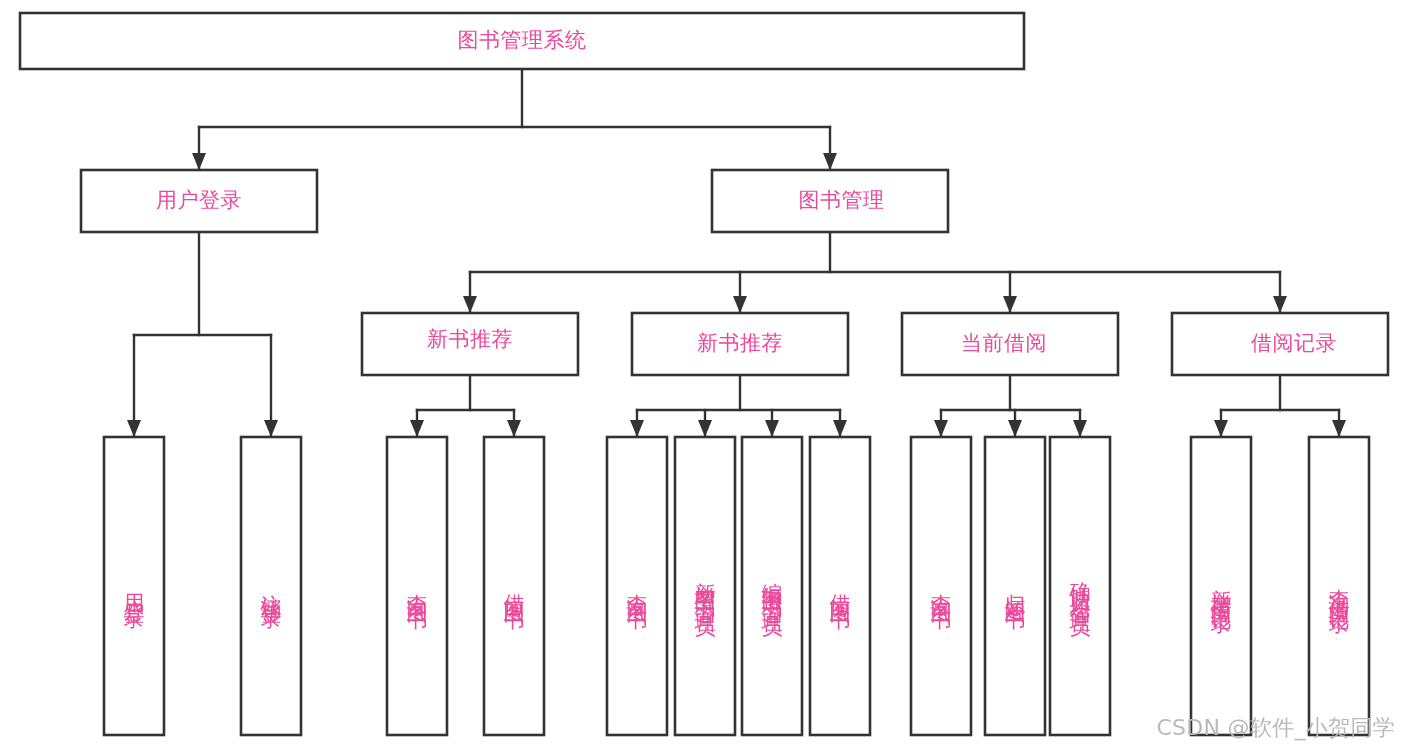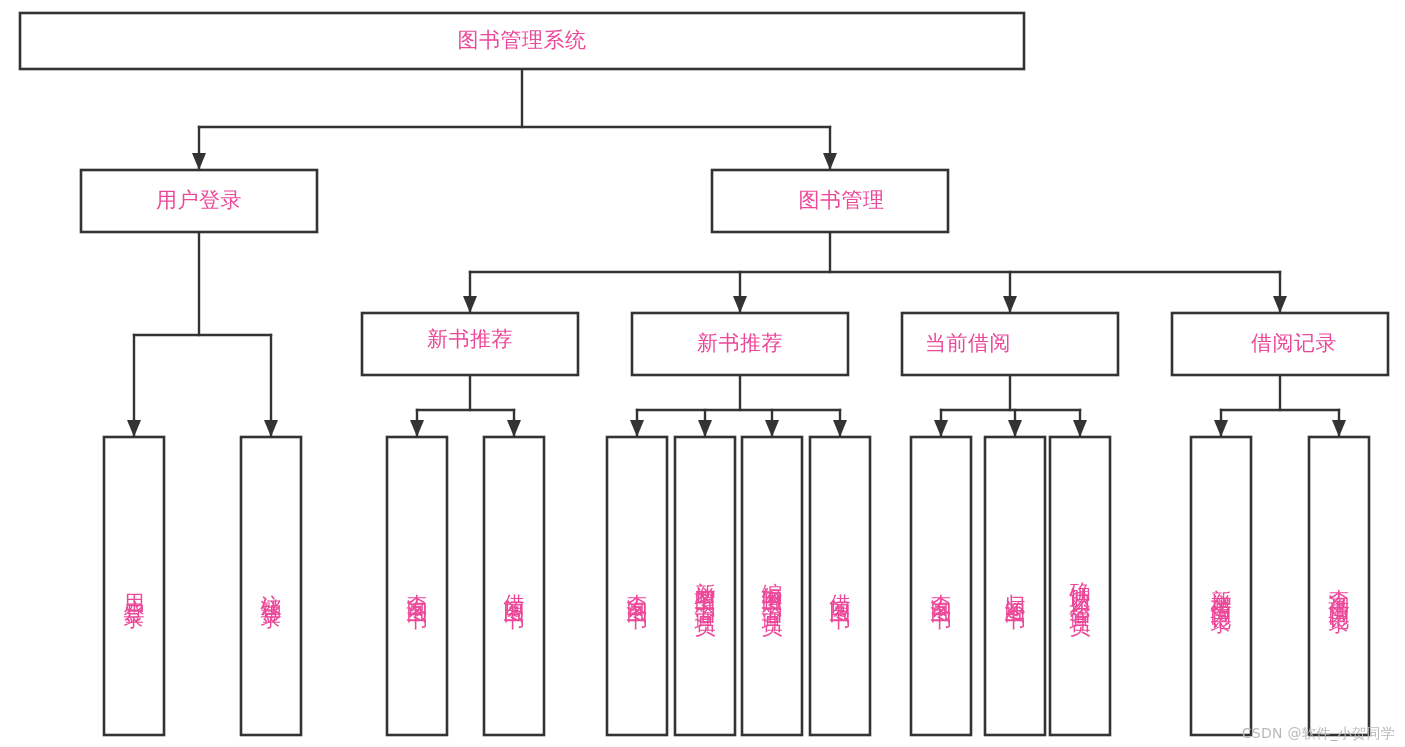--- a/index.html
+++ b/index.html
@@ -64,21 +64,21 @@
     text-orientation: upright;
     font-size: 21px;
     letter-spacing: 5px;
     line-height: 1.05;
     padding-top: 2px;
   }
   .watermark {
     position: absolute;
     right: 10px;
     bottom: 4px;
-    font-size: 14px;
+    font-size: 22px;
     color: #b9b9b9;
     font-family: "DejaVu Sans", "Liberation Sans", sans-serif;
     white-space: pre;
     letter-spacing: 0.3px;
   }
 </style>
 </head>
 <body>
 
 <div id="diagram-root">
@@ -161,21 +161,21 @@
         <rect class="node-rect" x="1309" y="437" width="60" height="298"></rect>
       </g>
   </svg>
 
   <div id="label-layer">
       <div class="node-label horiz" style="left: 20px; top: 13px; width: 1004px; height: 56px;">图书管理系统</div>
       <div class="node-label horiz" style="left: 81px; top: 170px; width: 236px; height: 62px;">用户登录</div>
       <div class="node-label horiz" style="left: 712px; top: 170px; width: 236px; height: 62px; padding-left: 23px;">图书管理</div>
       <div class="node-label horiz" style="left: 362px; top: 313px; width: 216px; height: 54px;">新书推荐</div>
       <div class="node-label horiz" style="left: 632px; top: 313px; width: 216px; height: 62px;">新书推荐</div>
-      <div class="node-label horiz" style="left: 866px; top: 313px; width: 204px; height: 62px; text-align: center;">当前借阅</div>
+      <div class="node-label horiz" style="left: 902px; top: 313px; width: 204px; height: 62px; text-align: center;">当前借阅</div>
       <div class="node-label horiz" style="left: 1172px; top: 313px; width: 244px; height: 62px;">借阅记录</div>
       <div class="node-label vert" style="left: 104px; top: 437px; width: 60px; height: 298px;">用户登录</div>
       <div class="node-label vert" style="left: 241px; top: 437px; width: 60px; height: 298px;">注销登录</div>
       <div class="node-label vert" style="left: 387px; top: 437px; width: 60px; height: 298px;">查询图书</div>
       <div class="node-label vert" style="left: 484px; top: 437px; width: 60px; height: 298px;">借阅图书</div>
       <div class="node-label vert" style="left: 607px; top: 437px; width: 60px; height: 298px;">查询图书</div>
       <div class="node-label vert" style="left: 675px; top: 437px; width: 60px; height: 298px;">新增图书（管理员）</div>
       <div class="node-label vert" style="left: 742px; top: 437px; width: 60px; height: 298px;">编辑图书（管理员）</div>
       <div class="node-label vert" style="left: 810px; top: 437px; width: 60px; height: 298px;">借阅图书</div>
       <div class="node-label vert" style="left: 911px; top: 437px; width: 60px; height: 298px;">查询图书</div>

